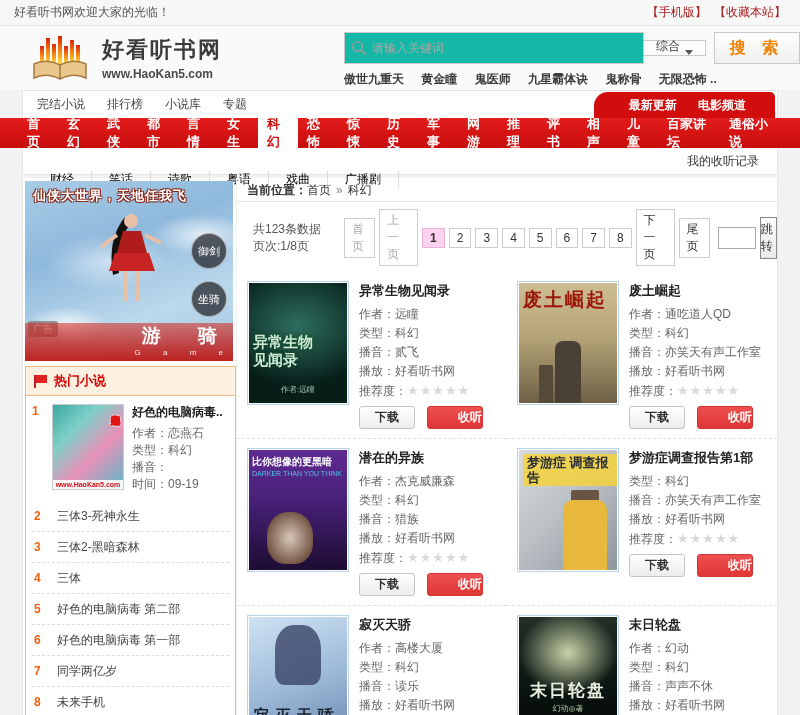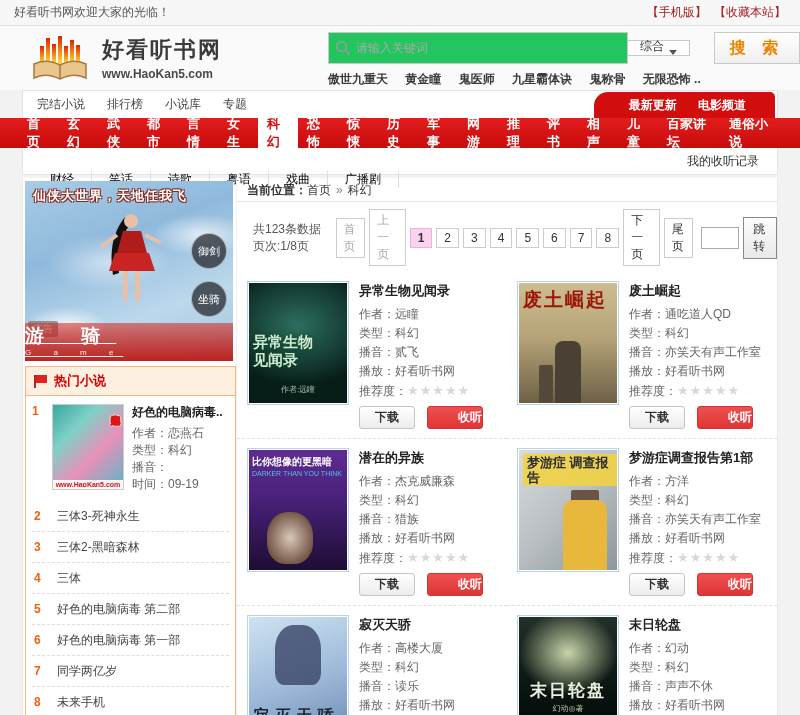--- a/index.html
+++ b/index.html
@@ -15,28 +15,28 @@
 
   
   .header { height:64px; background:#fafafa; display:flex; align-items:center; padding:0 0 0 30px; }
   .logo { display:flex; align-items:center; width:330px; }
   .logo-txt { margin-left:10px; }
   .site-name { font-size:22px; font-weight:bold; color:#3b3b3b; letter-spacing:2px; }
   .site-url { font-size:12px; font-weight:bold; color:#4a4a4a; margin-top:2px; }
   .search-wrap { flex:1; padding-top:4px; }
   .search-row { display:flex; align-items:center; }
   .search-box { display:flex; align-items:center; width:300px; height:32px;
-    background:#22c55e; border:1px solid #c9c9c9; padding:0 6px; }
+    background:#14b8a6; border:1px solid #c9c9c9; padding:0 6px; }
   .search-box input { border:none; outline:none; flex:1; font-size:12px; color:#333;
     font-family:"Liberation Sans",sans-serif; background:transparent; }
   .search-box input::placeholder { color:#aaa; }
   .sel { width:62px; height:16px; border:1px solid #c9c9c9; border-left:none; background:#fff;
     display:flex; align-items:flex-end; justify-content:center; gap:5px; cursor:pointer; color:#333; }
   .caret { width:0; height:0; border-left:4px solid transparent; border-right:4px solid transparent; border-top:5px solid #555; }
-  .search-btn { width:86px; height:32px; margin-left:24px; background:linear-gradient(#ffffff,#efefef);
+  .search-btn { width:86px; height:32px; margin-left:8px; background:linear-gradient(#ffffff,#efefef);
     border:1px solid #c9c9c9; color:#f08200; font-size:16px; font-weight:bold; letter-spacing:6px;
     text-align:center; line-height:30px; cursor:pointer; }
   .hotwords { margin-top:7px; color:#3a3a3a; font-weight:bold; }
   .hotwords span { margin-right:14px; cursor:pointer; }
 
   
   .navrow1 { width:756px; margin:0 auto; height:28px; background:#fff; border:1px solid #e2e2e2;
     border-bottom:none; display:flex; align-items:center; padding:0 14px; position:relative; }
   .navrow1 .q { margin-right:22px; color:#444; cursor:pointer; }
   .promo { position:absolute; right:2px; bottom:0; background:#d20d0d; color:#fff;
@@ -62,21 +62,21 @@
       radial-gradient(70px 30px at 85% 30%, rgba(255,255,255,.7), rgba(255,255,255,0) 70%),
       radial-gradient(90px 40px at 40% 45%, rgba(255,255,255,.5), rgba(255,255,255,0) 70%),
       linear-gradient(160deg,#a8cce6 0%, #8fb9dc 35%, #bcd9ec 70%, #9fc3de 100%); }
   .ad-slogan { position:absolute; top:6px; left:8px; color:#fff; font-weight:bold; font-size:13px;
     text-shadow:1px 1px 0 #8a2b1e, -1px -1px 0 #8a2b1e, 1px -1px 0 #8a2b1e, -1px 1px 0 #8a2b1e; letter-spacing:1px; }
   .ad-badge { position:absolute; right:6px; width:36px; height:36px; border-radius:50%;
     background:rgba(20,20,25,.68); border:1px solid rgba(255,255,255,.55); color:#fff;
     display:flex; align-items:center; justify-content:center; font-size:11px; cursor:pointer; }
   .ad-badge.b1 { top:52px; } .ad-badge.b2 { top:100px; }
   .ad-banner { position:absolute; left:0; right:0; bottom:0; height:38px;
-    background:linear-gradient(rgba(214,40,30,.55), rgba(190,20,15,.92)); color:#fff; text-align:left;text-decoration:underline; }
+    background:linear-gradient(rgba(214,40,30,.55), rgba(190,20,15,.92)); color:#fff; text-align:right; }
   .ad-banner .bt { font-size:19px; font-weight:bold; letter-spacing:16px; line-height:26px; }
   .ad-banner .bs { font-size:8px; letter-spacing:10px; line-height:8px; opacity:.9; }
   .ad-tag { position:absolute; left:3px; bottom:24px; background:rgba(120,120,120,.75); color:#eee;
     font-size:10px; padding:1px 5px; border-radius:2px; }
   .ad-figure { position:absolute; left:70px; top:28px; }
 
   
   .hotbox { margin-top:5px; border:1px solid #f5b97f; background:#fff; }
   .hotbox-hd { background:#fdf0e1; border-bottom:1px solid #f5b97f; padding:5px 8px;
     color:#d40000; font-weight:bold; font-size:13px; display:flex; align-items:center; gap:6px; }
@@ -103,21 +103,21 @@
   .crumb { height:24px; line-height:24px; border-bottom:1px solid #e5e5e5; padding-left:10px; color:#333; }
   .crumb b { font-weight:bold; }
   .crumb .lk { cursor:pointer; }
   .crumb .sp { color:#888; margin:0 5px; }
   .pager { display:flex; align-items:center; padding:7px 0 6px 16px; gap:4px; }
   .pager .sum { color:#555; margin-right:6px; }
   .pbtn { border:1px solid #ccc; background:#fff; padding:2px 7px; color:#333; cursor:pointer; }
   .pbtn.dis { color:#aaa; cursor:default; }
   .pbtn.cur { background:#fcd2ee; border-color:#eeb2d8; font-weight:bold; }
   .pjump { width:38px; height:22px; border:1px solid #aaa; margin-left:4px; }
-  .pgo { border:1px solid #888; background:linear-gradient(#fcfcfc,#e9e9e9); padding:3px 9px; cursor:pointer; }
+  .pgo { border:1px solid #888; background:linear-gradient(#fcfcfc,#e9e9e9); padding:3px 0; cursor:pointer; }
 
   
   .grid { display:flex; flex-wrap:wrap; }
   .cell { width:50%; padding:9px 6px 9px 10px; border-bottom:1px dashed #e0e0e0; display:flex; gap:10px; }
   .cover { width:102px; height:124px; border:1px solid #b8d4ea; padding:1px; flex-shrink:0; cursor:pointer; }
   .cover .in { width:100%; height:100%; position:relative; overflow:hidden; }
   .binfo { flex:1; min-width:0; }
   .btitle { font-weight:bold; color:#222; font-size:13px; margin:1px 0 5px; cursor:pointer; white-space:nowrap; }
   .bline { color:#666; line-height:19px; white-space:nowrap; }
   .stars { color:#d8d8d8; font-size:13px; letter-spacing:1px; }
@@ -429,21 +429,20 @@
 
       <div class="cell">
         <div class="cover">
             <div class="in c4">
           <div class="t">梦游症 调查报告</div>
           <div class="fig"></div>
         </div>
           </div>
         <div class="binfo">
           <div class="btitle">梦游症调查报告第1部</div>
-          <div class="bline"><span>作者：</span><span>方洋</span></div>
           <div class="bline"><span>类型：</span><span>科幻</span></div>
           <div class="bline"><span>播音：</span><span>亦笑天有声工作室</span></div>
           <div class="bline"><span>播放：</span><span>好看听书网</span></div>
           <div class="bline"><span>推荐度：</span><span class="stars">★★★★★</span></div>
           <div class="bbtns">
             <span class="dl">下载</span>
             <span class="ls">收听</span>
           </div>
         </div>
       </div>

